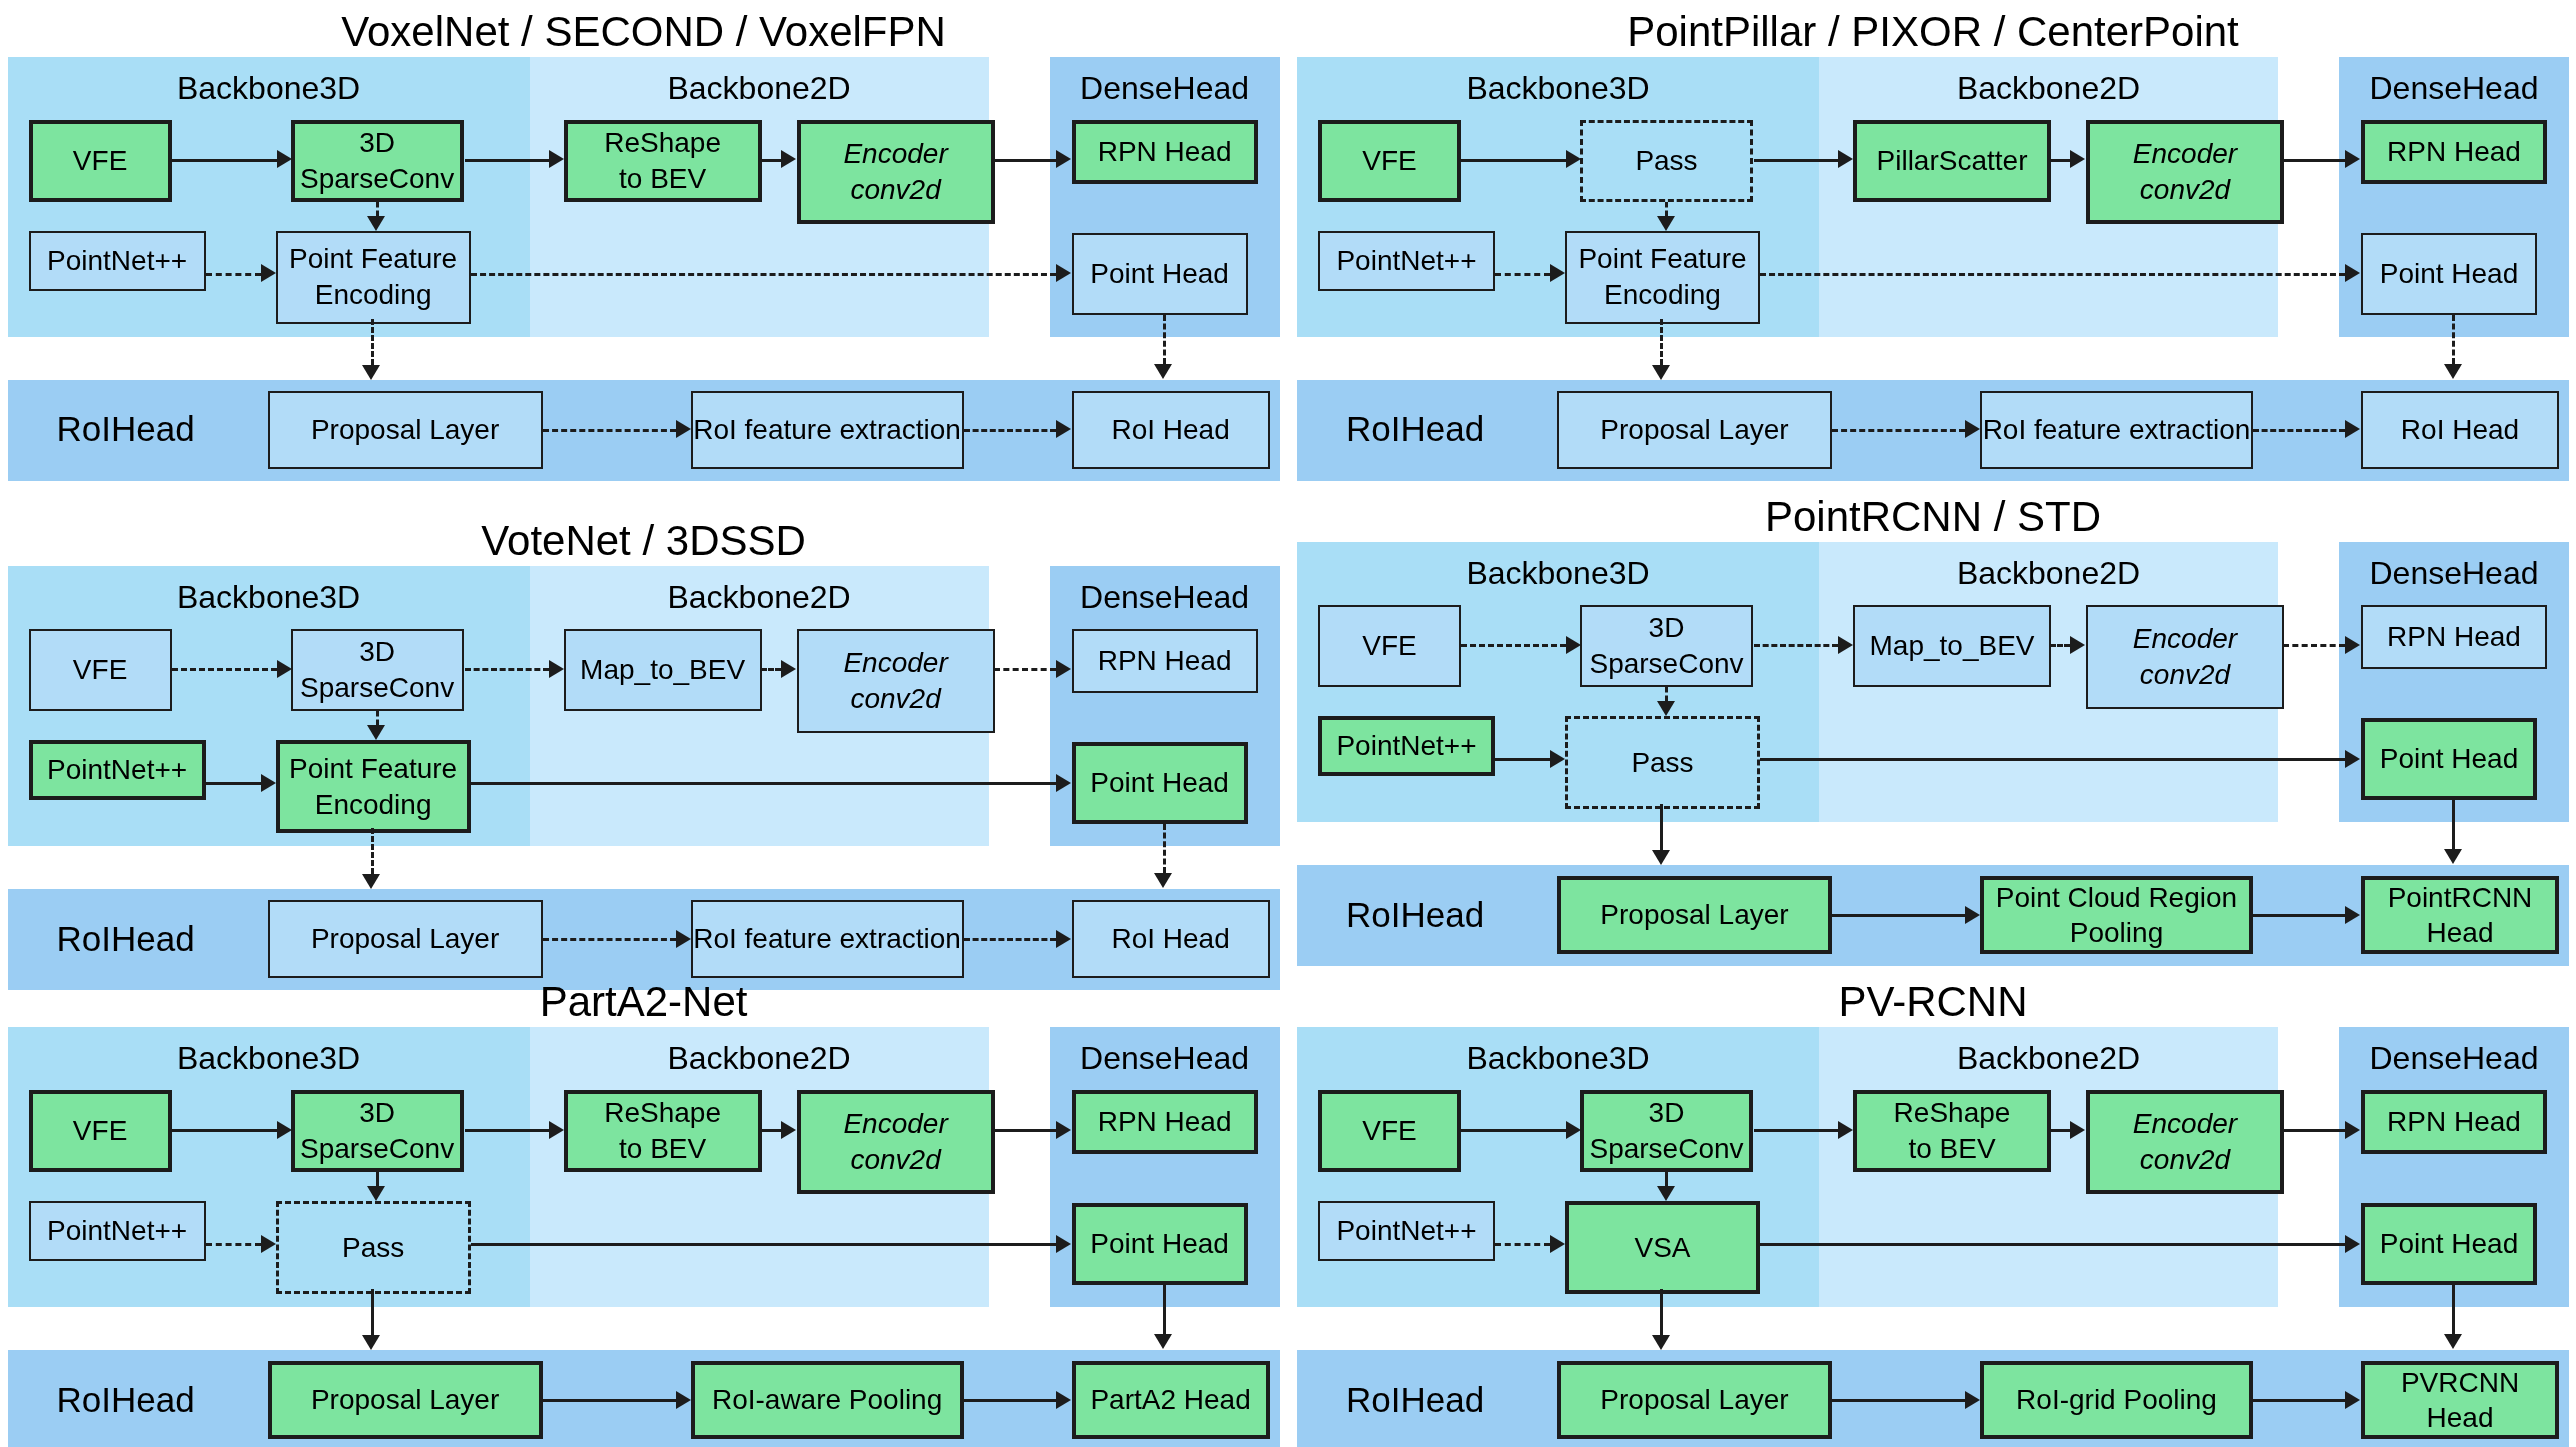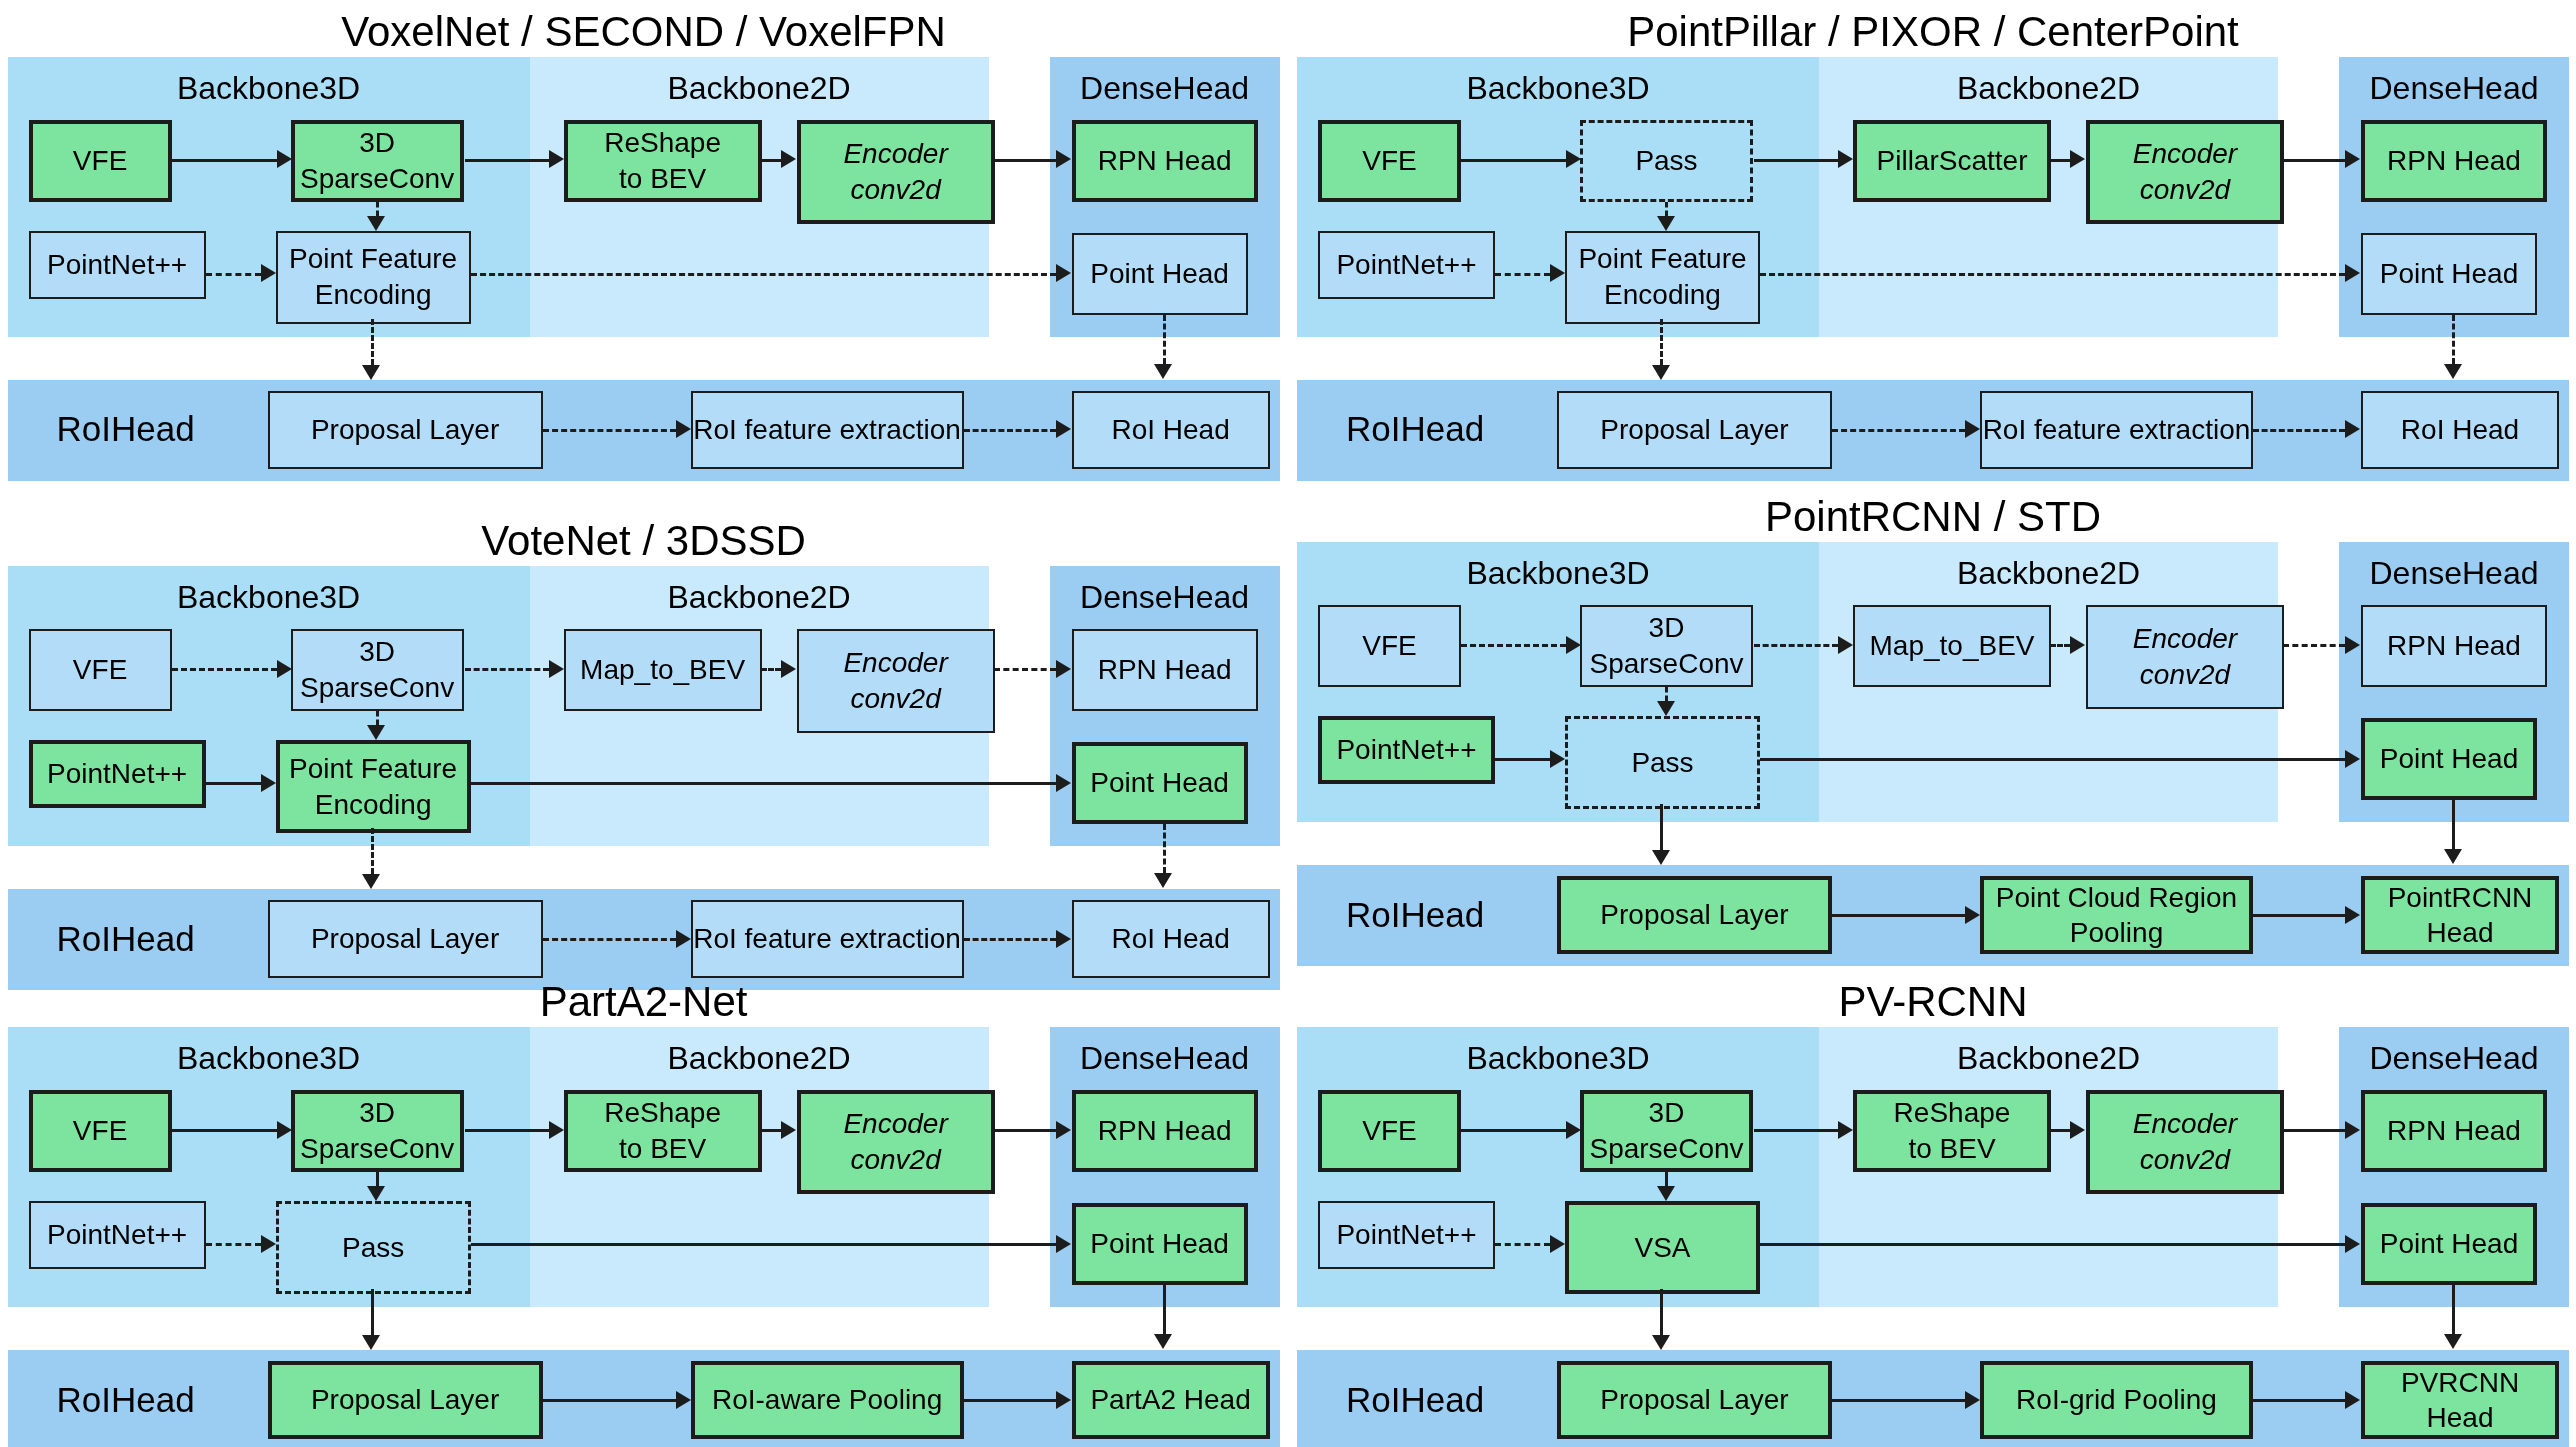--- a/index.html
+++ b/index.html
@@ -34,22 +34,22 @@
     text-align:center; white-space:pre-line; font-size:28px; line-height:1.28;
   }
   .box[data-variant="green"]  { background:#7de49f; border:4.8px solid #1c1c1c; }
   .box[data-variant="plain"]  { background:#b2dcf8; border:2.9px solid #1c1c1c; }
   .box[data-variant="dashed"] { background:transparent; border:3.8px dashed #1c1c1c; }
 
   .b-vfe       { left:21px;   top:63px;  width:143px; height:82px; }
   .b-mid3d     { left:283px;  top:63px;  width:173px; height:82px; }
   .b-bev       { left:556px;  top:63px;  width:198px; height:82px; }
   .b-encoder   { left:789px;  top:63px;  width:198px; height:104px;font-style:italic; }
-  .b-rpn       { left:1064px; top:63px;  width:186px; height:82px; }
-  .b-pointnet  { left:21px;   top:174px; width:177px; height:68px; }
+  .b-rpn       { left:1064px; top:63px;  width:186px; height:64px; }
+  .b-pointnet  { left:21px;   top:174px; width:177px; height:60px; }
   .b-pfe       { left:268px;  top:174px; width:195px; height:93px; }
   .b-pointhead { left:1064px; top:176px; width:176px; height:82px; }
 
   .band { position:absolute; left:0; top:374px; width:1272px; height:101px; background:#9bcdf3; }
   .lroi { position:absolute; left:49px; top:29.5px; font-size:35px; }
   .b-proposal { left:260px;  top:11.4px; width:275px; height:78px; }
   .b-roipool  { left:683px;  top:11.4px; width:273px; height:78px; }
   .b-roihead  { left:1064px; top:11.4px; width:198px; height:78px; }
 
   .arrow { position:absolute; height:0; border-top:3.8px solid #1c1c1c; }

